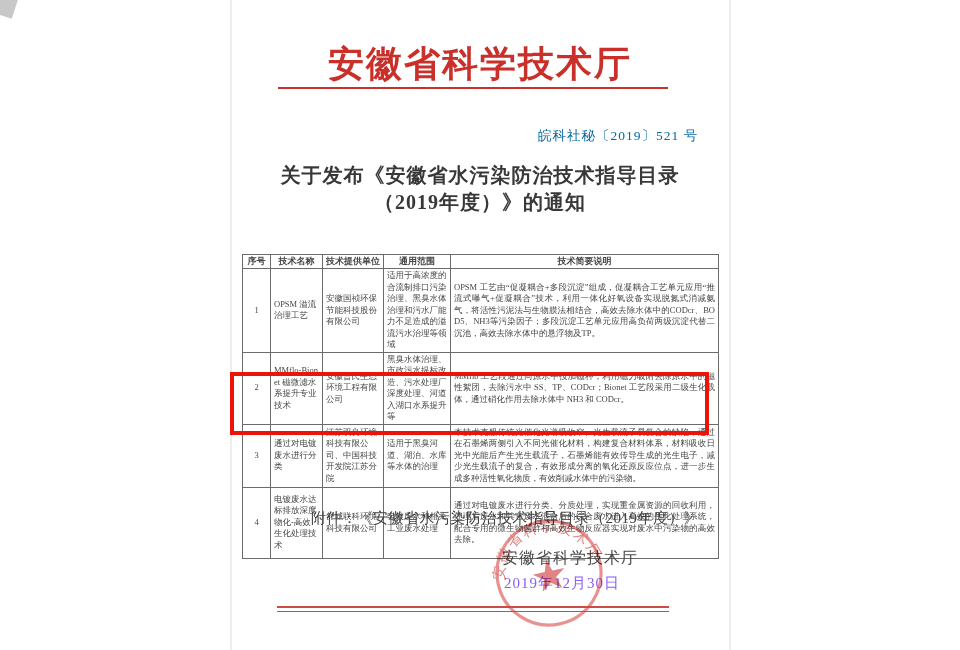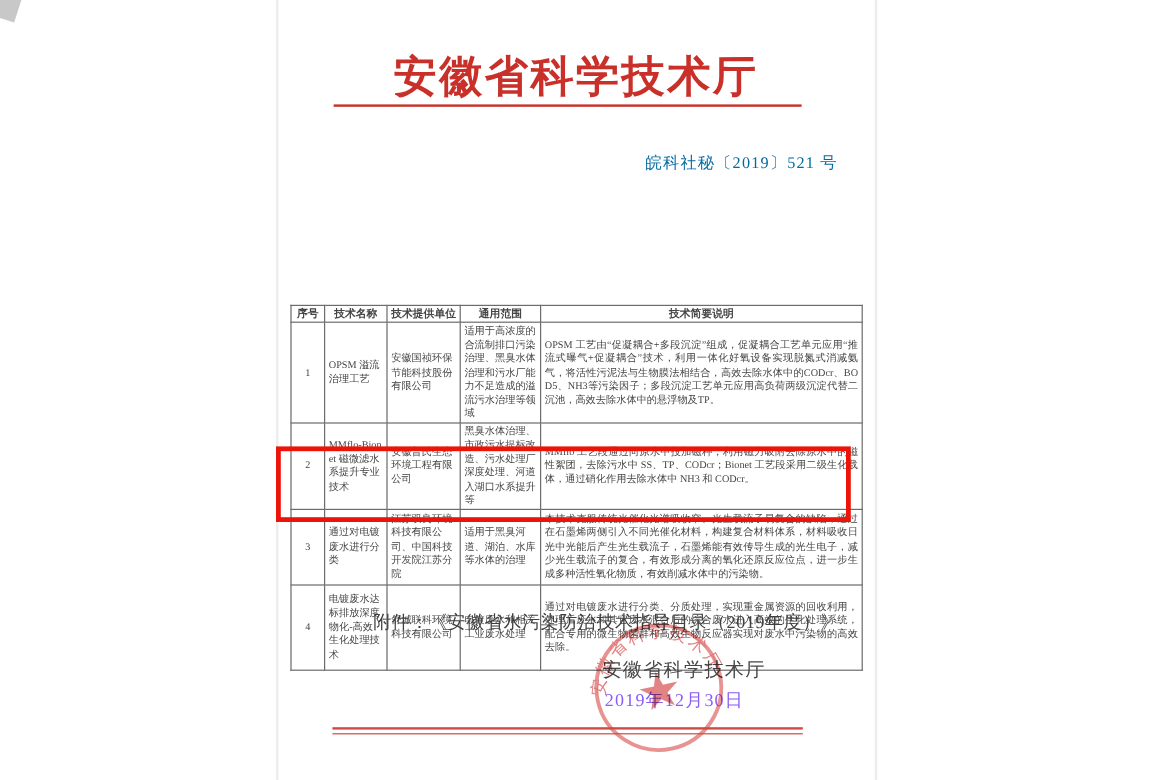--- a/index.html
+++ b/index.html
@@ -46,20 +46,24 @@
   <div class="corner-smudge"></div>
   <div class="paper-edge" style="left:230px"></div>
   <div class="paper-edge" style="left:729px"></div>
 
   <div class="doc">
 
     <div class="letterhead">安徽省科学技术厅</div>
     <div class="red-rule"></div>
     <div class="doc-number">皖科社秘〔2019〕521 号</div>
 
+    <div class="notice-title">
+      <div>关于发布《安徽省水污染防治技术指导目录</div>
+      <div>（2019年度）》的通知</div>
+    </div>
 
     <table class="tech">
       <colgroup>
         <col style="width:28px">
           <col style="width:52px">
           <col style="width:61px">
         <col style="width:67px">
           <col style="width:268px">
       </colgroup>
       <thead>

